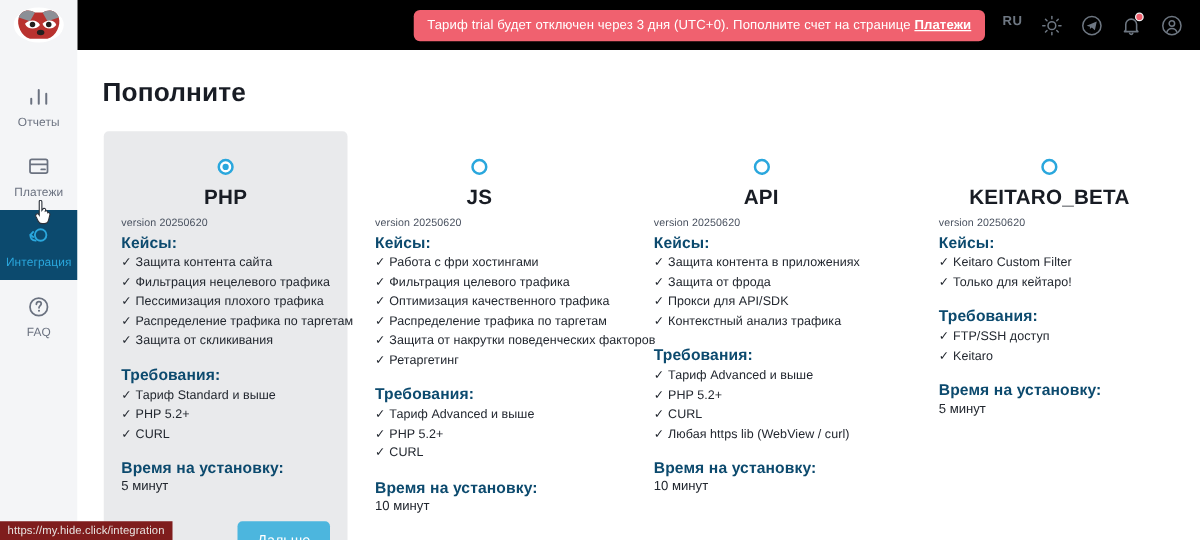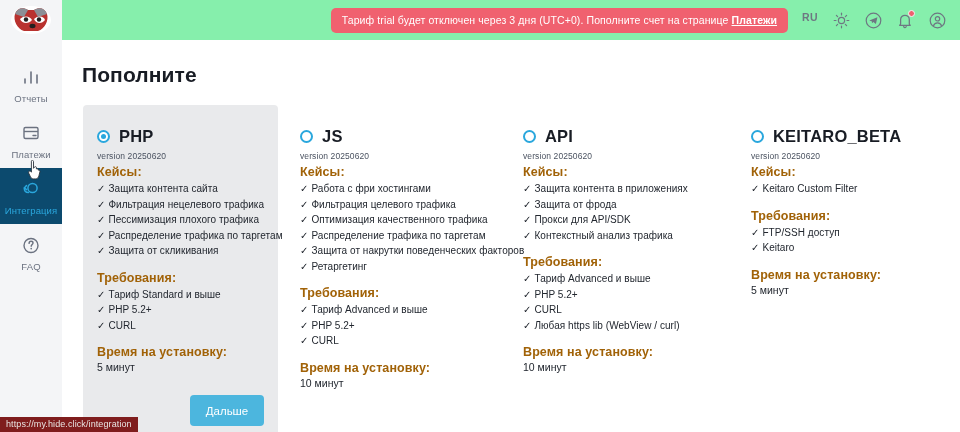--- a/index.html
+++ b/index.html
@@ -42,21 +42,21 @@
 
   .cursor-hand {
     position: absolute; left: 27px; top: 160px;
     width: 16px; height: 20px; pointer-events: none;
   }
 
   
   .topbar {
     position: absolute; left: 62px; top: 0;
     width: 898px; height: 40px;
-    background: #86efac;
+    background: #000000;
     display: flex; align-items: center; justify-content: flex-end;
     padding-right: 14px;
   }
   .alert-banner {
     background: #f0616f;
     color: #ffffff;
     border-radius: 5px;
     height: 25px;
     padding: 0 11px;
     display: flex; align-items: center;
@@ -107,42 +107,42 @@
     padding: 22px 14px 14px 14px;
     border-radius: 4px;
     position: relative;
   }
   .card.selected { background: #e9eaec; }
   .card:nth-child(1) { margin-left: 21px; }
   .card:nth-child(2) { margin-left: 8px; }
   .card:nth-child(3) { margin-left: 28px; width: 200px; }
   .card:nth-child(4) { margin-left: 28px; width: 205px; }
 
-  .card-head { display: flex; align-items: center; gap: 9px; }
+  .card-head { display: flex; align-items: center; gap: 9px; flex-direction: column; }
   .radio {
     width: 13px; height: 13px; border-radius: 50%;
     border: 2px solid #2aa7dd; background: #ffffff;
     flex: 0 0 auto; cursor: pointer; position: relative;
   }
   .radio.checked::after {
     content: ""; position: absolute;
     left: 2px; top: 2px; width: 5px; height: 5px;
     border-radius: 50%; background: #2aa7dd;
   }
   .card-title {
     font-size: 16.5px; font-weight: bold; color: #181c24;
     letter-spacing: .2px;
   }
   .card-version {
     margin-top: 5px; font-size: 8.5px; color: #4a5260;
     letter-spacing: .1px;
   }
   .sec-head {
     margin-top: 4px; font-size: 12.5px; font-weight: bold;
-    color: #a16207; letter-spacing: .1px;
+    color: #0c4a6e; letter-spacing: .1px;
   }
   .sec-head.spaced { margin-top: 12px; }
   .feat-list { list-style: none; margin-top: 2px; }
   .feat-list li {
     font-size: 10px; color: #22272f;
     line-height: 15.5px; letter-spacing: .05px;
     white-space: nowrap;
   }
   .feat-list li .tick { margin-right: 3px; }
   .time-val {
@@ -371,20 +371,21 @@
 
       <article class="card">
         <div class="card-head">
           <span class="radio"></span>
           <span class="card-title">KEITARO_BETA</span>
         </div>
         <div class="card-version">version 20250620</div>
         <div class="sec-head">Кейсы:</div>
         <ul class="feat-list">
           <li><span class="tick">✓</span><span>Keitaro Custom Filter</span></li>
+          <li><span class="tick">✓</span><span>Только для кейтаро!</span></li>
         </ul>
         <div class="sec-head spaced">Требования:</div>
         <ul class="feat-list">
           <li><span class="tick">✓</span><span>FTP/SSH доступ</span></li>
           <li><span class="tick">✓</span><span>Keitaro</span></li>
         </ul>
         <div class="sec-head spaced">Время на установку:</div>
         <div class="time-val">5 минут</div>
       </article>
 

